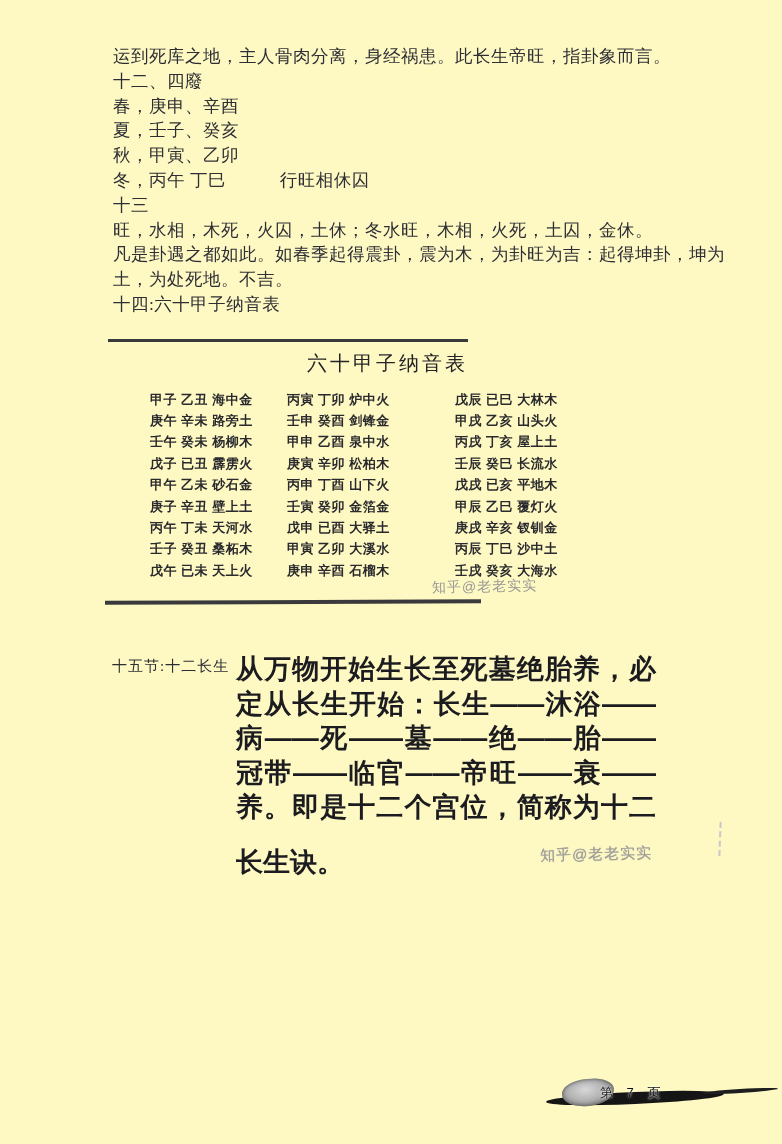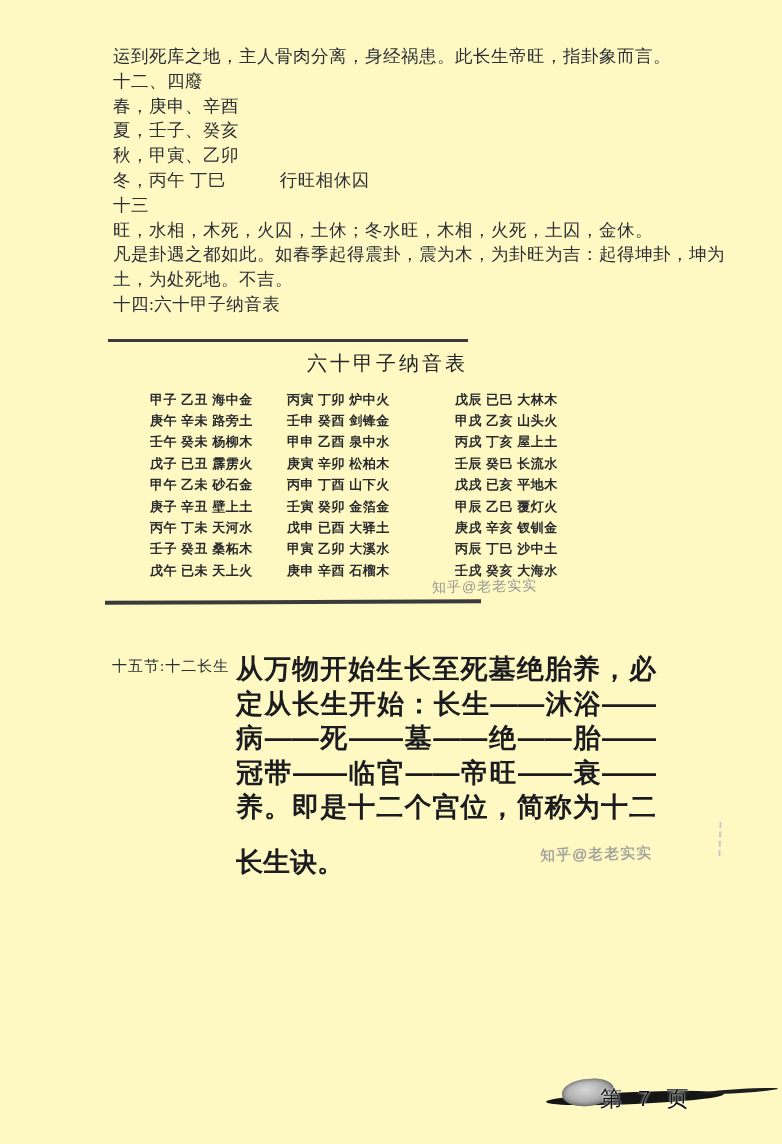--- a/index.html
+++ b/index.html
@@ -83,21 +83,21 @@
   .ink-blob{
     position:absolute;left:22px;top:1px;width:52px;height:27px;
     background:radial-gradient(ellipse at 45% 40%, #d8d8d8 0%, #b2b2b2 45%, #7c7c7c 85%, #5a5a5a 100%);
     border-radius:55% 45% 60% 50%;
     box-shadow:inset 0 0 4px #4c4c4c;
     transform:rotate(-4deg);
   }
   .page-num{
     position:absolute;left:60px;top:6px;z-index:3;
     font-family:"Liberation Sans", sans-serif;
-    font-size:22px;color:#101010;letter-spacing:5px;white-space:nowrap;
+    font-size:13px;color:#101010;letter-spacing:5px;white-space:nowrap;
     text-shadow:0 0 3px rgba(255,255,255,.95), 0 0 1px rgba(255,255,255,.9);
   }
 </style>
 </head>
 <body>
 
 <div class="page">
 
   <div class="body-block">
     <div class="b-line">运到死库之地，主人骨肉分离，身经祸患。此长生帝旺，指卦象而言。</div>

